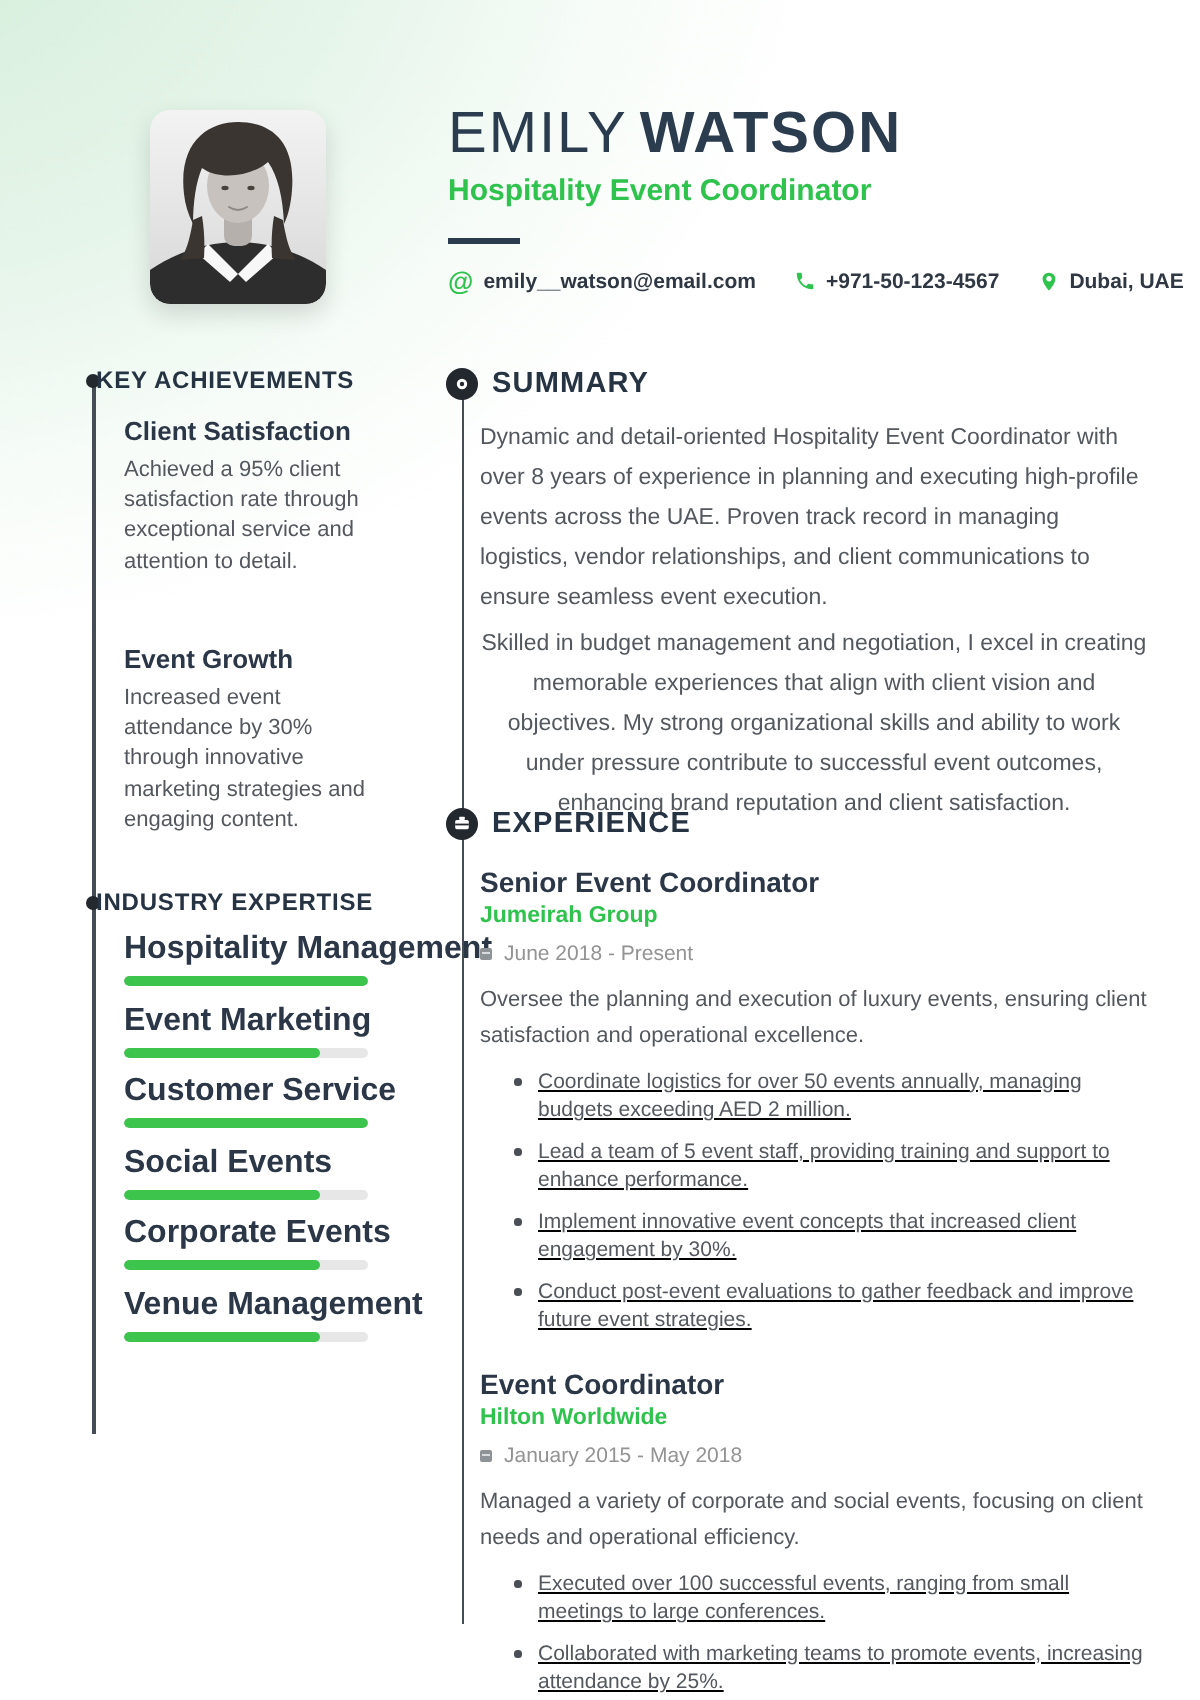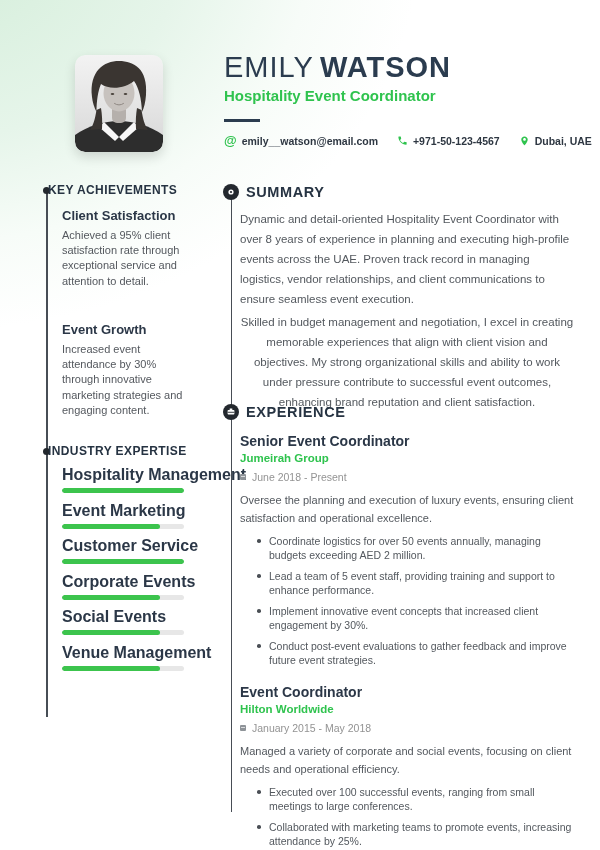--- a/index.html
+++ b/index.html
@@ -54,21 +54,21 @@
   .main-block { position:absolute; left:240px; width:334px; }
   .summary-p { font-size:11.5px; line-height:1.74; color:#53585e; }
   .summary-p + .summary-p { margin-top:3px;text-align:center; }
 
   .job-title-line { font-size:14px; font-weight:700; color:#2b3747; }
   .job-company { margin-top:3px; font-size:11.5px; font-weight:800; color:#2fc34e; }
   .job-dates { margin-top:7px; display:flex; align-items:center; gap:6px; font-size:10.5px; color:#939393; }
   .cal-icon { width:6px; height:6px; border-radius:1px; background:#8e9398; position:relative; }
   .cal-icon::after { content:""; position:absolute; left:1px; right:1px; top:2px; height:1px; background:#d9dbdd; }
   .job-desc { margin-top:9px; font-size:11px; line-height:1.62; color:#53585e; }
-  .job-bullets { margin-top:4px; margin-left:13px; list-style:none; }
+  .job-bullets { margin-top:4px; margin-left:13px; list-style:none;text-decoration:underline; }
   .job-bullets li { position:relative; padding-left:16px; margin-top:6px; font-size:10.5px; line-height:1.38; color:#53585e; }
   .job-bullets li::before { content:""; position:absolute; left:4px; top:5.5px; width:3.6px; height:3.6px; border-radius:50%; background:#4a4f55; }
 </style>
 </head>
 <body>
 
 <div class="page">
 
   <div class="photo-wrap">
     <svg width="88" height="97" viewBox="0 0 88 97">
@@ -157,27 +157,27 @@
           <div class="skill-fill" style="width: 80%;"></div>
         </div>
     </div>
     <div class="skill">
       <div class="skill-label">Customer Service</div>
       <div class="skill-track">
           <div class="skill-fill" style="width: 100%;"></div>
         </div>
     </div>
     <div class="skill">
+      <div class="skill-label">Social Events</div>
+      <div class="skill-track">
+          <div class="skill-fill" style="width: 80%;"></div>
+        </div>
+    </div>
+    <div class="skill">
       <div class="skill-label">Corporate Events</div>
-      <div class="skill-track">
-          <div class="skill-fill" style="width: 80%;"></div>
-        </div>
-    </div>
-    <div class="skill">
-      <div class="skill-label">Social Events</div>
       <div class="skill-track">
           <div class="skill-fill" style="width: 80%;"></div>
         </div>
     </div>
     <div class="skill">
       <div class="skill-label">Venue Management</div>
       <div class="skill-track">
           <div class="skill-fill" style="width: 80%;"></div>
         </div>
     </div>

